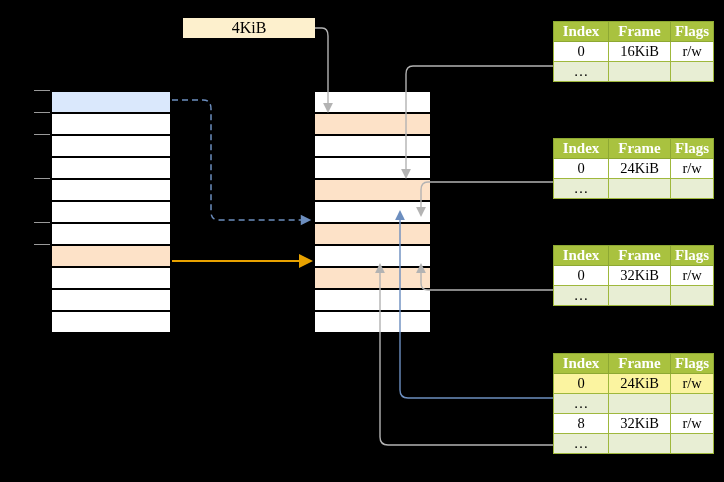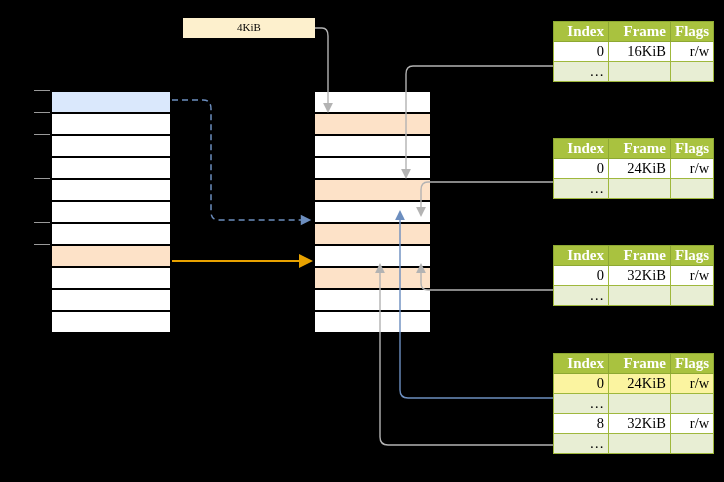--- a/index.html
+++ b/index.html
@@ -15,36 +15,36 @@
   #left-table .memrow{height:22px;}
 
   
   #mid-table{left:313px;top:90px;width:119px;}
   #mid-table .memrow{height:22px;}
 
   
   .frametable{position:absolute;border-collapse:collapse;
               font-size:14.5px;color:#000;background:#fff;}
   .frametable td,.frametable th{border:1px solid #9fb83c;padding:1px 4px;
-              text-align:right;font-weight:normal;white-space:nowrap;box-sizing:border-box;}
+              text-align:center;font-weight:normal;white-space:nowrap;box-sizing:border-box;}
   .frametable th{background:#a9c23f;color:#ffffff;font-weight:bold;font-size:15px;
               border:1px solid #8da832;}
   .frametable tr.alt td{background:#e8eed4;}
   .frametable td.hl{background:#fbf4a0;}
   .c-index{width:55px;}
   .c-frame{width:62px;}
   .c-flags{width:32px;}
 
   #tbl1{left:553px;top:21px;}
   #tbl2{left:553px;top:138px;}
   #tbl3{left:553px;top:245px;}
   #tbl4{left:553px;top:353px;}
 
   
-  .label{position:absolute;background:#fdf0cd;color:#000;font-size:11px;
+  .label{position:absolute;background:#fdf0cd;color:#000;font-size:16px;
          text-align:center;line-height:19px;}
   #label-4kib{left:183px;top:18px;width:132px;height:20px;}
 
   
   #wires{position:absolute;left:0;top:0;width:724px;height:482px;
          pointer-events:none;}
 
   
   .tick{position:absolute;height:1px;background:#9a9a9a;width:16px;left:34px;}
 </style>

